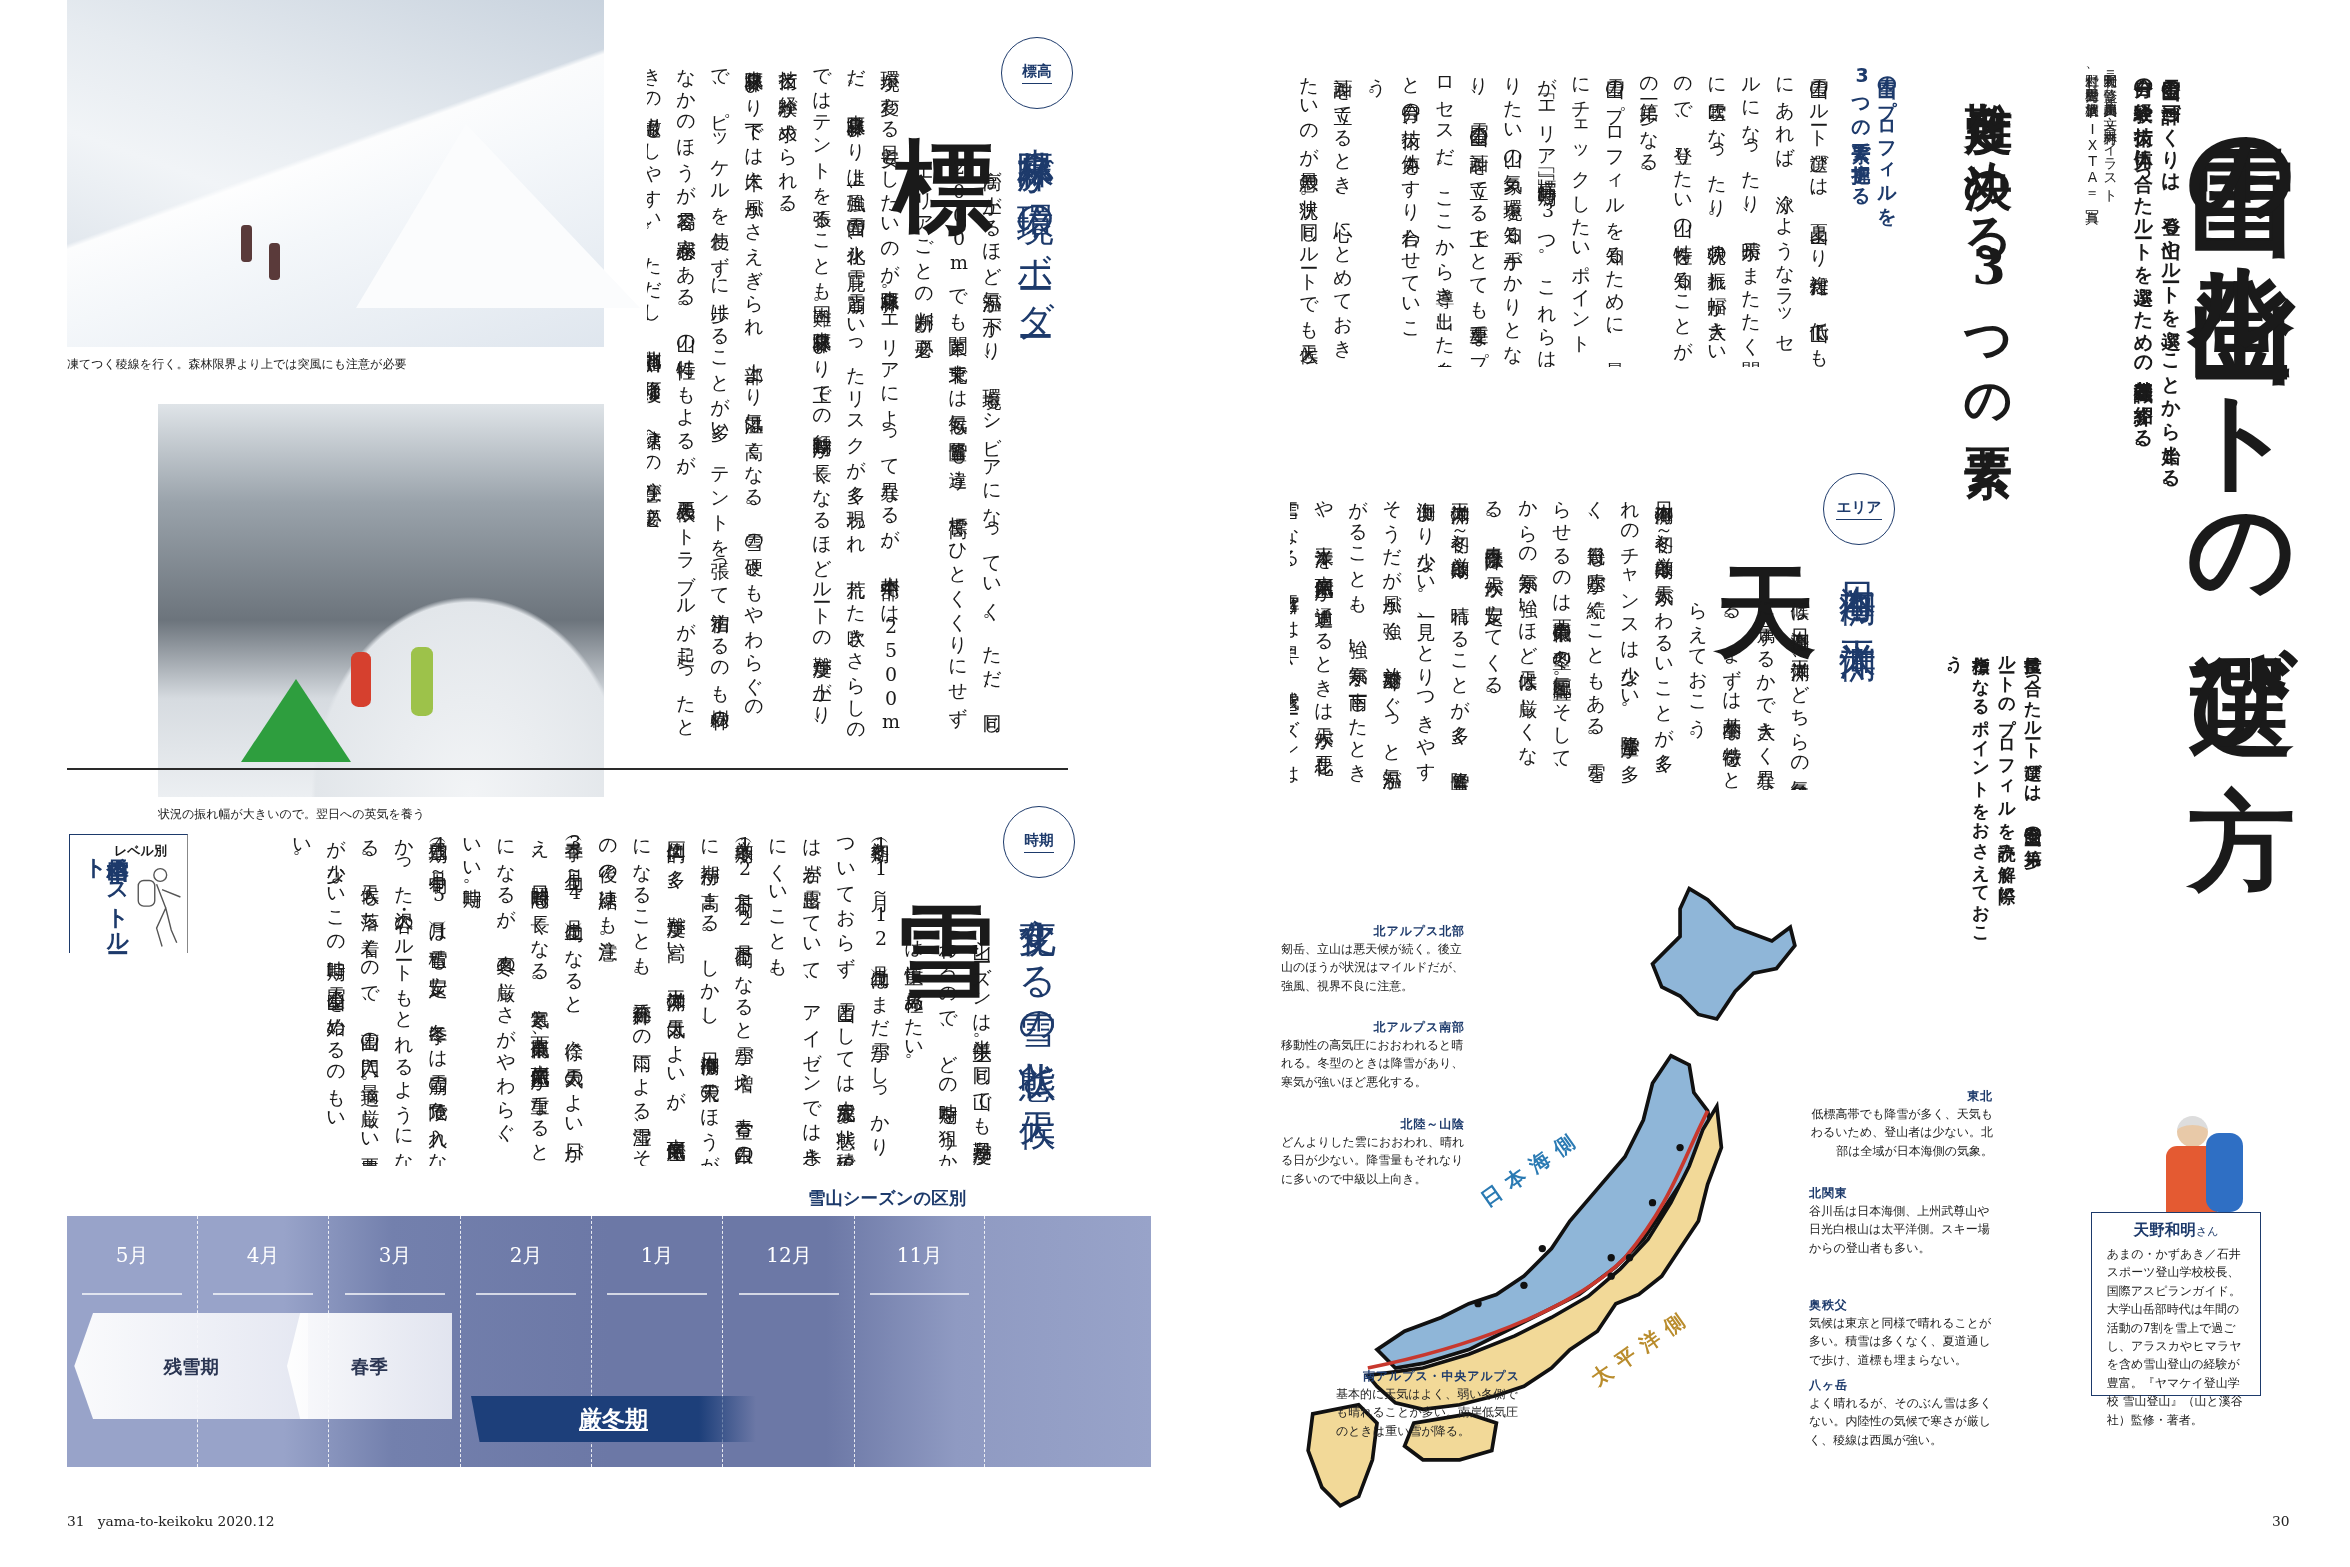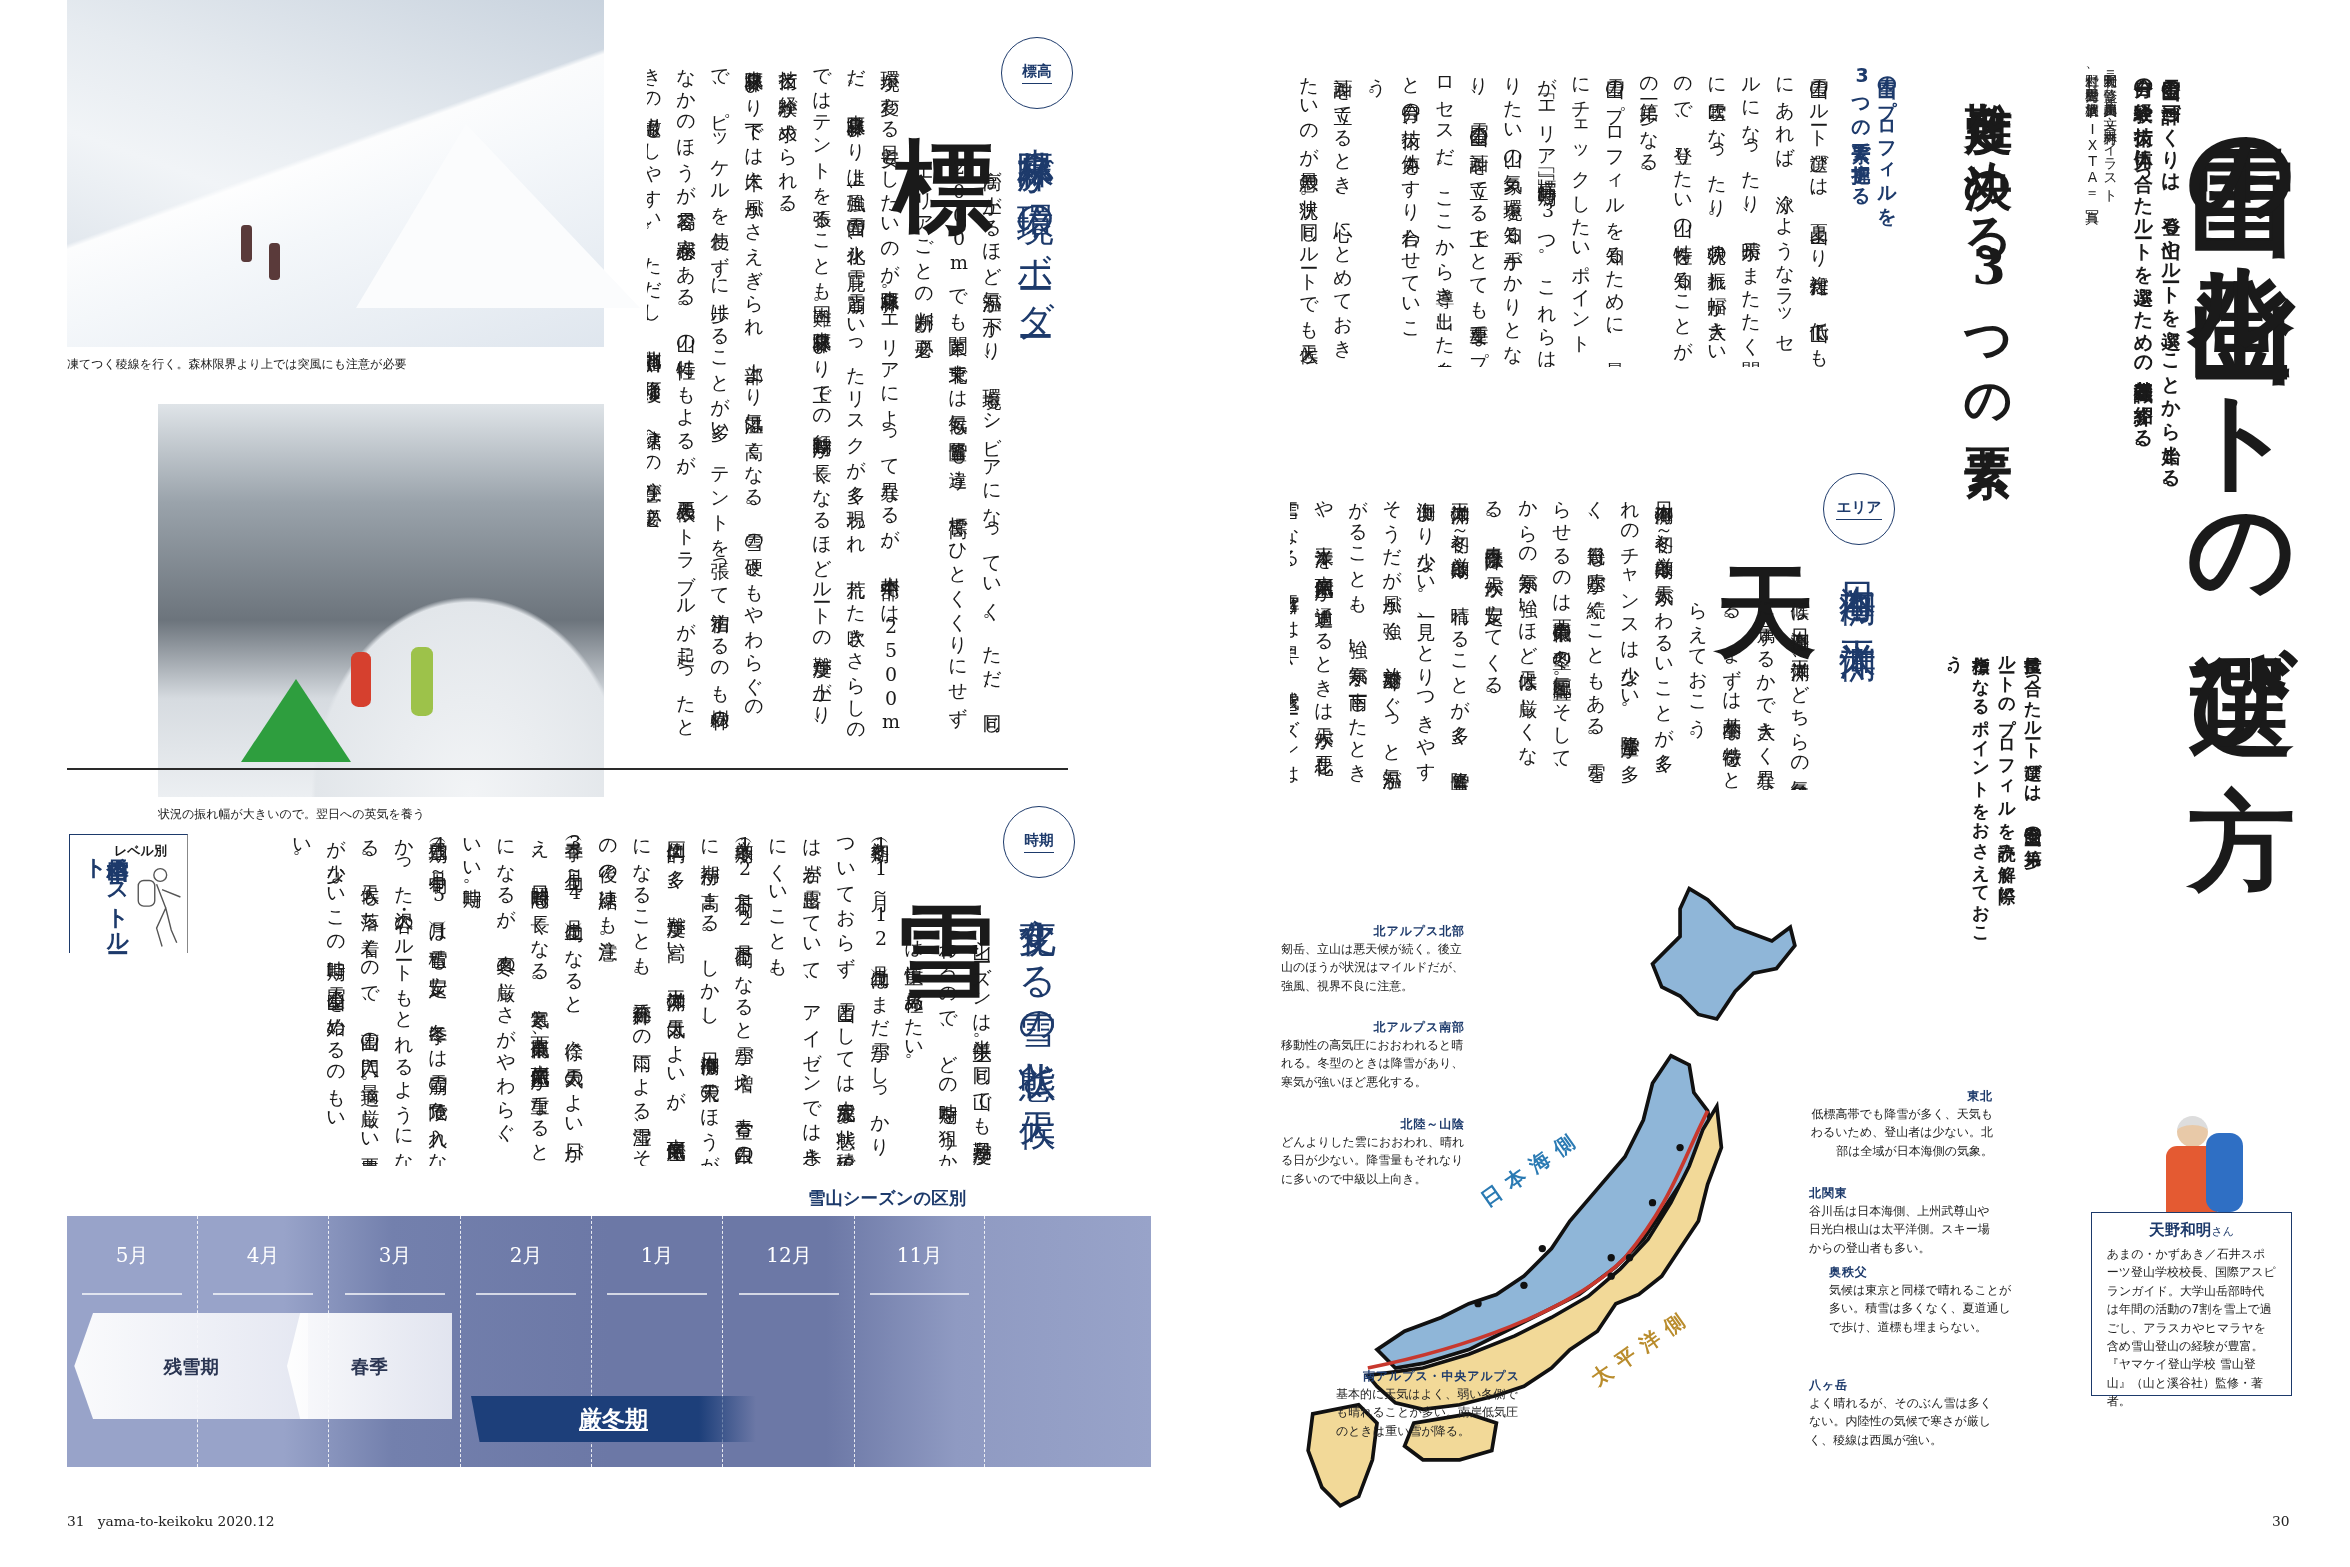--- a/index.html
+++ b/index.html
@@ -85,21 +85,21 @@
   .band-severe { position: absolute; top: 180px; height: 46px; background: linear-gradient(90deg, #1d3f7a 0%, #1d3f7a 80%, rgba(29,63,122,0) 100%); color: #fff; display: flex; align-items: center; justify-content: center;
     font-family: "DejaVu Serif", serif; font-size: 23px; font-weight: bold;
     clip-path: polygon(0 0, 100% 0, 100% 100%, 3% 100%); text-decoration: underline; }
 
   
   .promo { left: 69px; top: 834px; width: 119px; height: 119px; border-left: 1.8px solid #1d3a6b; border-top: 1.8px solid #1d3a6b; border-right: 0.9px solid #888; }
   .promo-small { font-family: "DejaVu Sans", sans-serif; font-weight: bold; font-size: 13px; color: #1a1a1a; }
   .promo-big { font-family: "DejaVu Sans", sans-serif; font-weight: bold; font-size: 22px; color: #1d3a6b; line-height: 1; }
 
   
-  .profile-box { left: 2091px; top: 1212px; width: 201px; height: 184px; border: 1.8px solid #1d3a6b; background: #fff; padding: 7.3px 14.7px; }
+  .profile-box { left: 2091px; top: 1212px; width: 170px; height: 184px; border: 1.8px solid #1d3a6b; background: #fff; padding: 7.3px 14.7px; }
   .profile-name { font-family: "DejaVu Sans", sans-serif; font-weight: bold; font-size: 15.6px; color: #1d3a6b; text-align: center; margin-bottom: 3.7px; }
   .profile-name small { font-size: 11px; font-weight: normal; }
   .profile-bio { font-family: "DejaVu Sans", sans-serif; font-size: 12px; line-height: 18.4px; color: #222; }
 
   .divider { left: 67px; top: 768px; width: 1001px; height: 1.8px; background: #2a2a2a; }
   .folio { font-family: "DejaVu Serif", serif; font-size: 13.8px; color: #222; white-space: nowrap; }
 </style>
 </head>
 <body>
 
@@ -280,21 +280,21 @@
 </div>
 
 <div class="abs region-block" style="left:1809px;top:1088px;text-align:right;">
   <div class="map-label-title">東北</div>
   <div class="map-label-body">低標高帯でも降雪が多く、天気もわるいため、登山者は少ない。北部は全域が日本海側の気象。</div>
 </div>
 <div class="abs region-block" style="left:1809px;top:1185px;">
   <div class="map-label-title">北関東</div>
   <div class="map-label-body">谷川岳は日本海側、上州武尊山や日光白根山は太平洋側。スキー場からの登山者も多い。</div>
 </div>
-<div class="abs region-block" style="left:1809px;top:1264px;margin-left:20px;">
+<div class="abs region-block" style="left:1809px;top:1297px;">
   <div class="map-label-title">奥秩父</div>
   <div class="map-label-body">気候は東京と同様で晴れることが多い。積雪は多くなく、夏道通しで歩け、道標も埋まらない。</div>
 </div>
 <div class="abs region-block" style="left:1809px;top:1377px;">
   <div class="map-label-title">八ヶ岳</div>
   <div class="map-label-body">よく晴れるが、そのぶん雪は多くない。内陸性の気候で寒さが厳しく、稜線は西風が強い。</div>
 </div>
 
 <div class="abs" style="left:2149px;top:1107px;width:110px;height:110px;">
   <div class="abs" style="left:27.5px;top:9.2px;width:31px;height:31px;border-radius:50%;background:#e8c9a8;border-top:9.2px solid #ddd;"></div>

